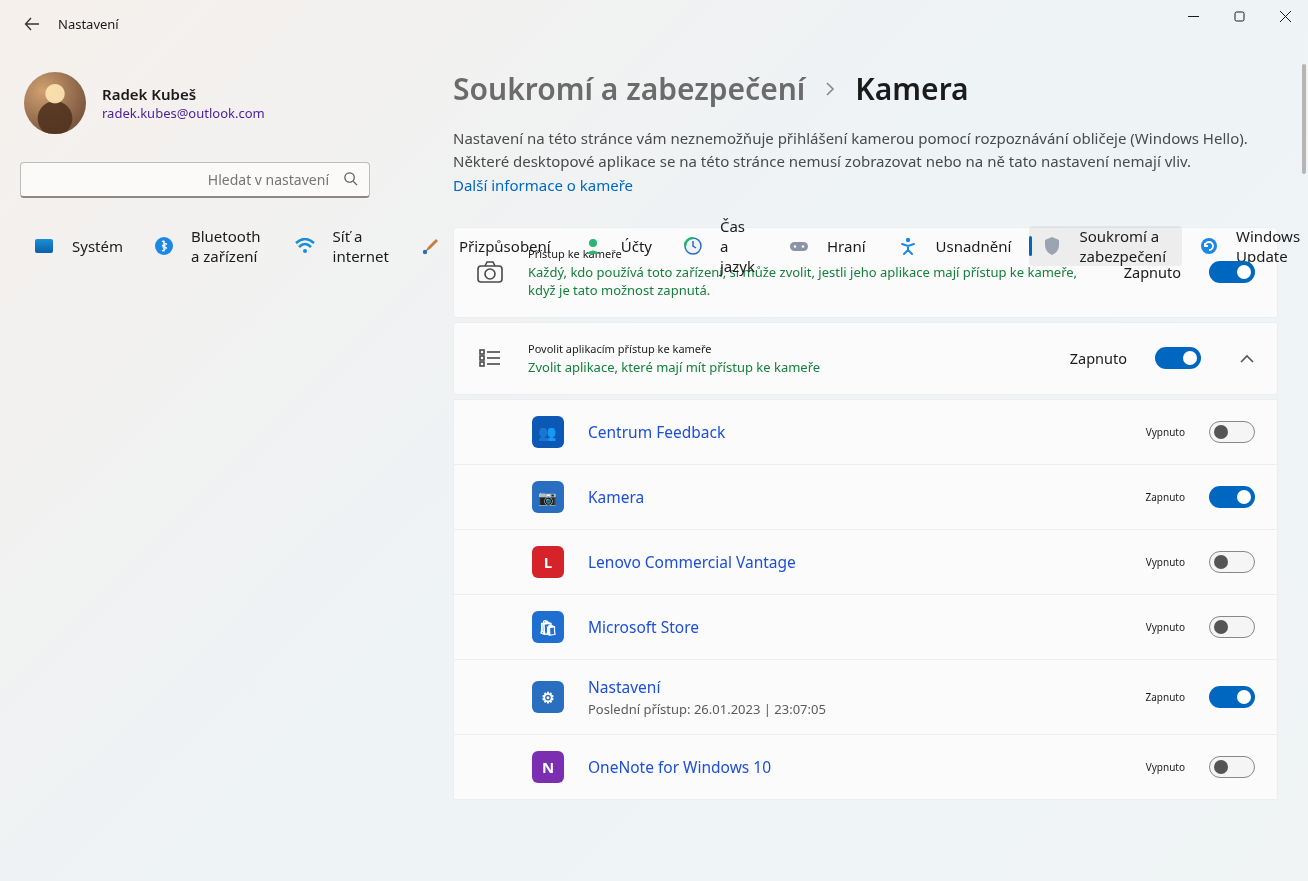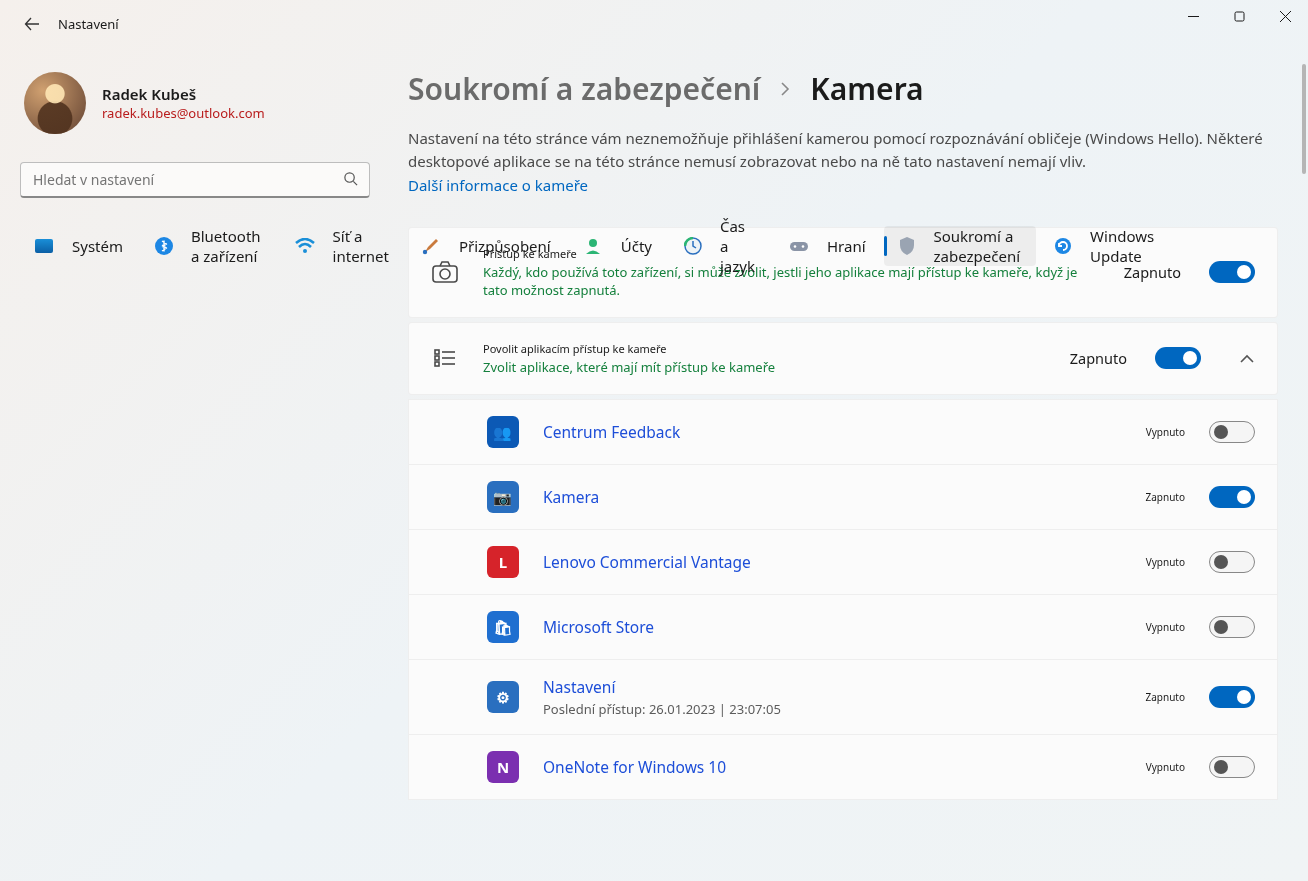--- a/index.html
+++ b/index.html
@@ -6,34 +6,34 @@
   body { background: linear-gradient(135deg, #f5f0ec 0%, #eef3f6 50%, #f0f4f5 100%); width: 1308px; height: 881px; overflow: hidden; position: relative; }
 
   
   .titlebar { display: flex; align-items: center; height: 48px; padding-left: 22px; }
   .titlebar .back { width: 20px; height: 20px; display:flex; align-items:center; justify-content:center; color:#333; cursor:pointer; }
   .titlebar .title { margin-left: 16px; font-size: 13px; color:#1b1b1b; }
   .win-controls { position:absolute; top:0; right:0; display:flex; }
   .win-controls div { width:46px; height:32px; display:flex; align-items:center; justify-content:center; color:#1b1b1b; }
   .win-controls svg { width:11px; height:11px; }
 
-  .layout { display:flex; height: calc(881px - 48px); }
+  .layout { display:flex; height: calc(881px - 48px); gap: 45px; }
 
   
   .sidebar { width: 390px; padding: 24px 20px 0 20px; flex-shrink:0; }
   .profile { display:flex; align-items:center; gap:16px; margin-bottom:28px; padding-left:4px;}
   .avatar { width:62px; height:62px; border-radius:50%; background: radial-gradient(circle at 30% 30%, #d0a070, #604030); position:relative; overflow:hidden; }
   .avatar::after{content:"";position:absolute;inset:0;background:
      radial-gradient(circle at 50% 35%, rgba(255,230,180,0.9) 0 18%, transparent 20%),
      radial-gradient(circle at 50% 75%, rgba(80,50,30,0.9) 0 30%, transparent 32%);}
   .profile .name { font-size: 15px; font-weight:600; color:#1b1b1b; }
-  .profile .email { font-size: 13px; color:#b91c1c; }
+  .profile .email { font-size: 13px; color:#4c1d95; }
 
   .search { position:relative; margin-bottom:28px; }
-  .search input { width:100%; height:36px; border:1px solid #bdbdbd; border-bottom:2px solid #888; border-radius:4px; background:#fbfaf9; padding:0 40px 0 12px; font-size:14px; outline:none; }
+  .search input { width:100%; height:36px; border:1px solid #bdbdbd; border-bottom:2px solid #888; border-radius:4px; background:#fbfaf9; padding:0 40px 0 12px; font-size:14px; outline:none;text-align:right; }
   .search .icon { position:absolute; right:12px; top:50%; transform:translateY(-50%); color:#555; }
 
   .nav { display:flex; flex-direction:row; gap:4px; }
   .nav-item { display:flex; align-items:center; gap:18px; height:40px; padding:0 14px; border-radius:4px; font-size:15px; color:#1b1b1b; cursor:pointer; position:relative; }
   .nav-item.active { background: rgba(0,0,0,0.055); }
   .nav-item.active::before { content:""; position:absolute; left:0; top:10px; bottom:10px; width:3px; background:#0067c0; border-radius:2px; }
   .nav-item .nicon { width:20px; height:20px; display:flex; align-items:center; justify-content:center; }
 
   
   .main { flex:1; padding: 20px 30px 0 18px; overflow-y:auto; }
@@ -183,20 +183,29 @@
       <div class="nav-item">
         <span class="nicon">
             <svg width="20" height="14" viewBox="0 0 20 14">
               <rect x="1" y="3" width="18" height="9" rx="4.5" fill="#8a94a6"></rect>
               <circle cx="6" cy="7.5" r="1.3" fill="#fff"></circle>
               <circle cx="14" cy="7.5" r="1.3" fill="#fff"></circle>
             </svg>
           </span>
         <span>Hraní</span>
       </div>
+      <div class="nav-item">
+        <span class="nicon">
+            <svg width="18" height="18" viewBox="0 0 18 18">
+              <circle cx="9" cy="3" r="2.2" fill="#1d87e4"></circle>
+              <path d="M3 7 L9 9 L15 7 M9 9 V13 M9 13 L5 17 M9 13 L13 17" stroke="#1d87e4" stroke-width="2" fill="none" stroke-linecap="round"></path>
+            </svg>
+          </span>
+        <span>Usnadnění</span>
+      </div>
       <div class="nav-item active">
         <span class="nicon">
             <svg width="18" height="20" viewBox="0 0 18 20">
               <path d="M9 1 L16 4 V9 Q16 16 9 19 Q2 16 2 9 V4 Z" fill="#9aa4b2"></path>
             </svg>
           </span>
         <span>Soukromí a zabezpečení</span>
       </div>
       <div class="nav-item">
         <span class="nicon">

